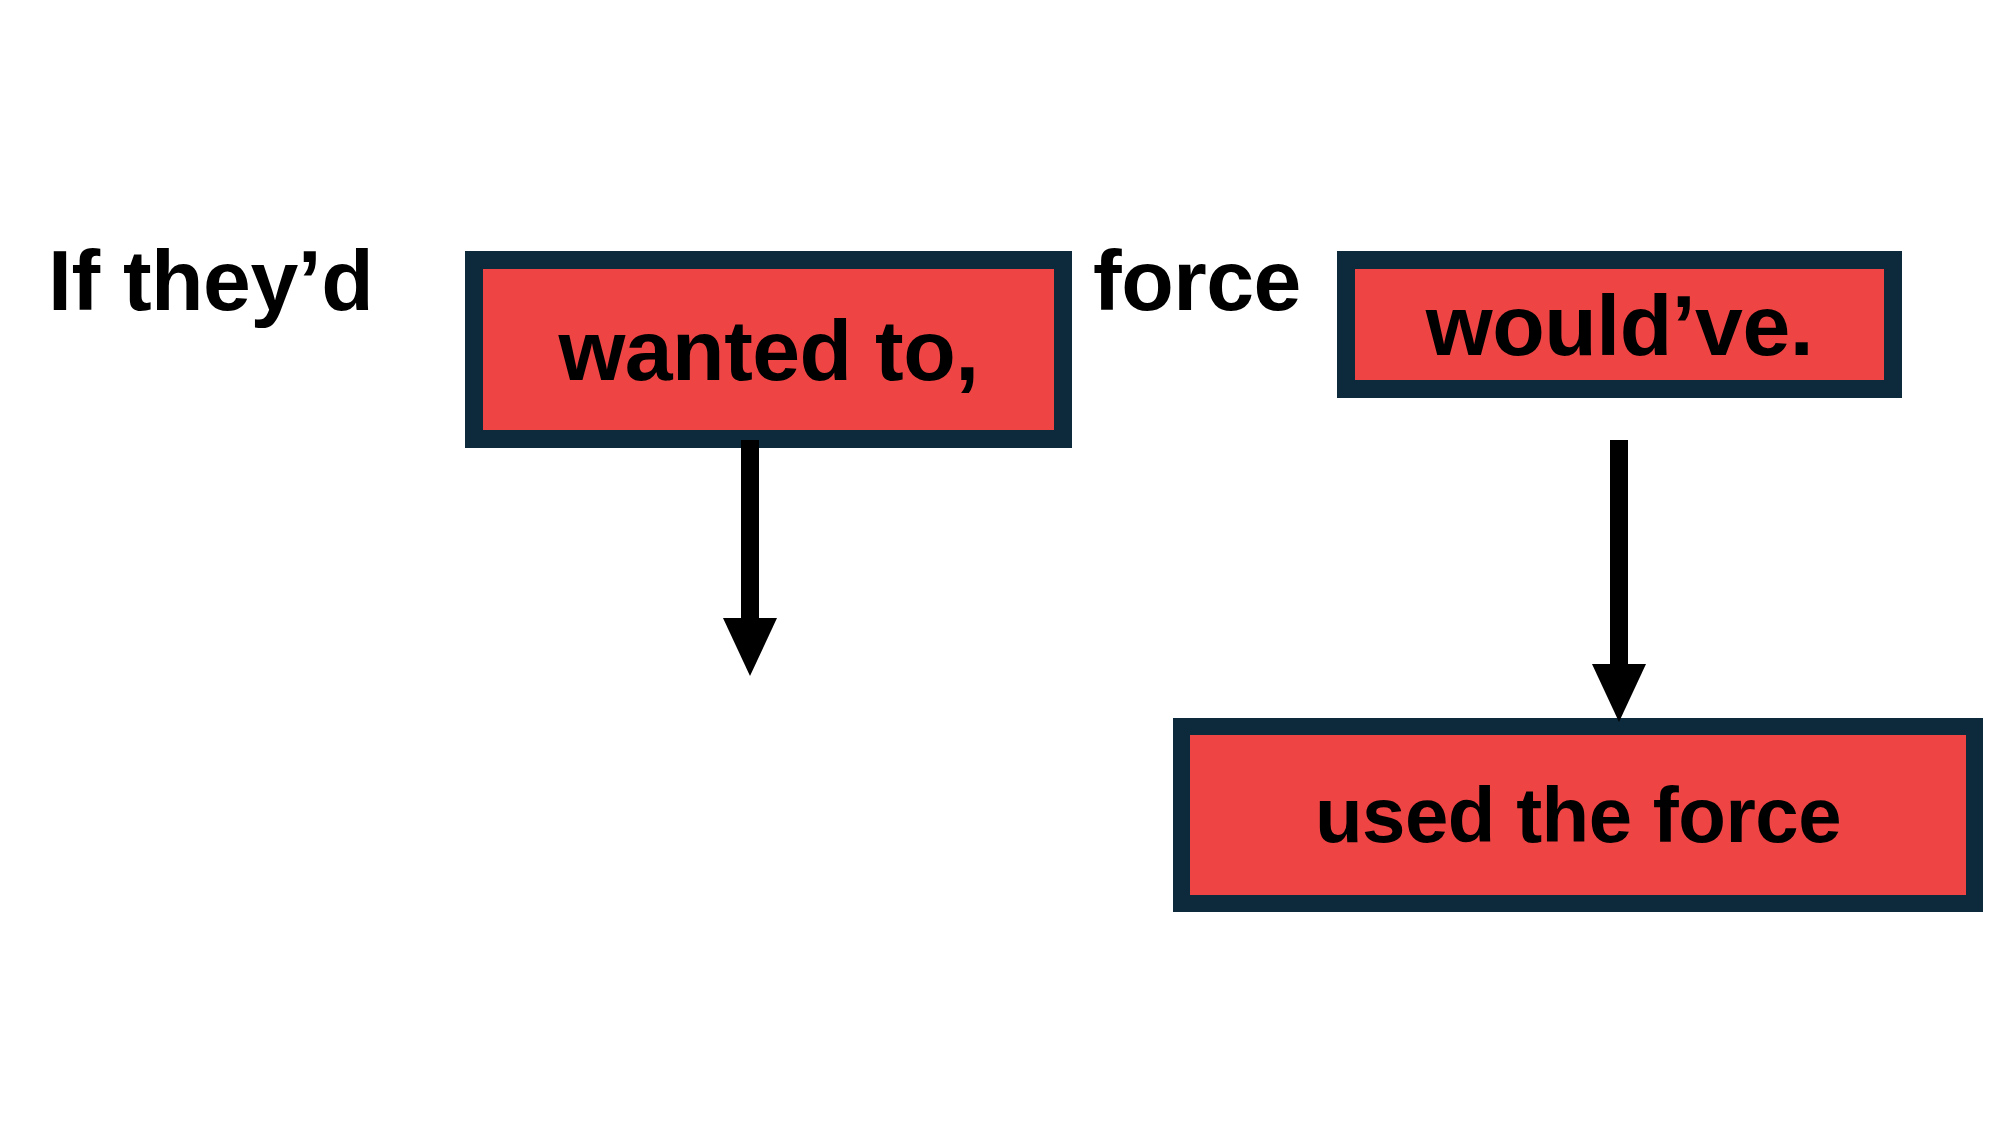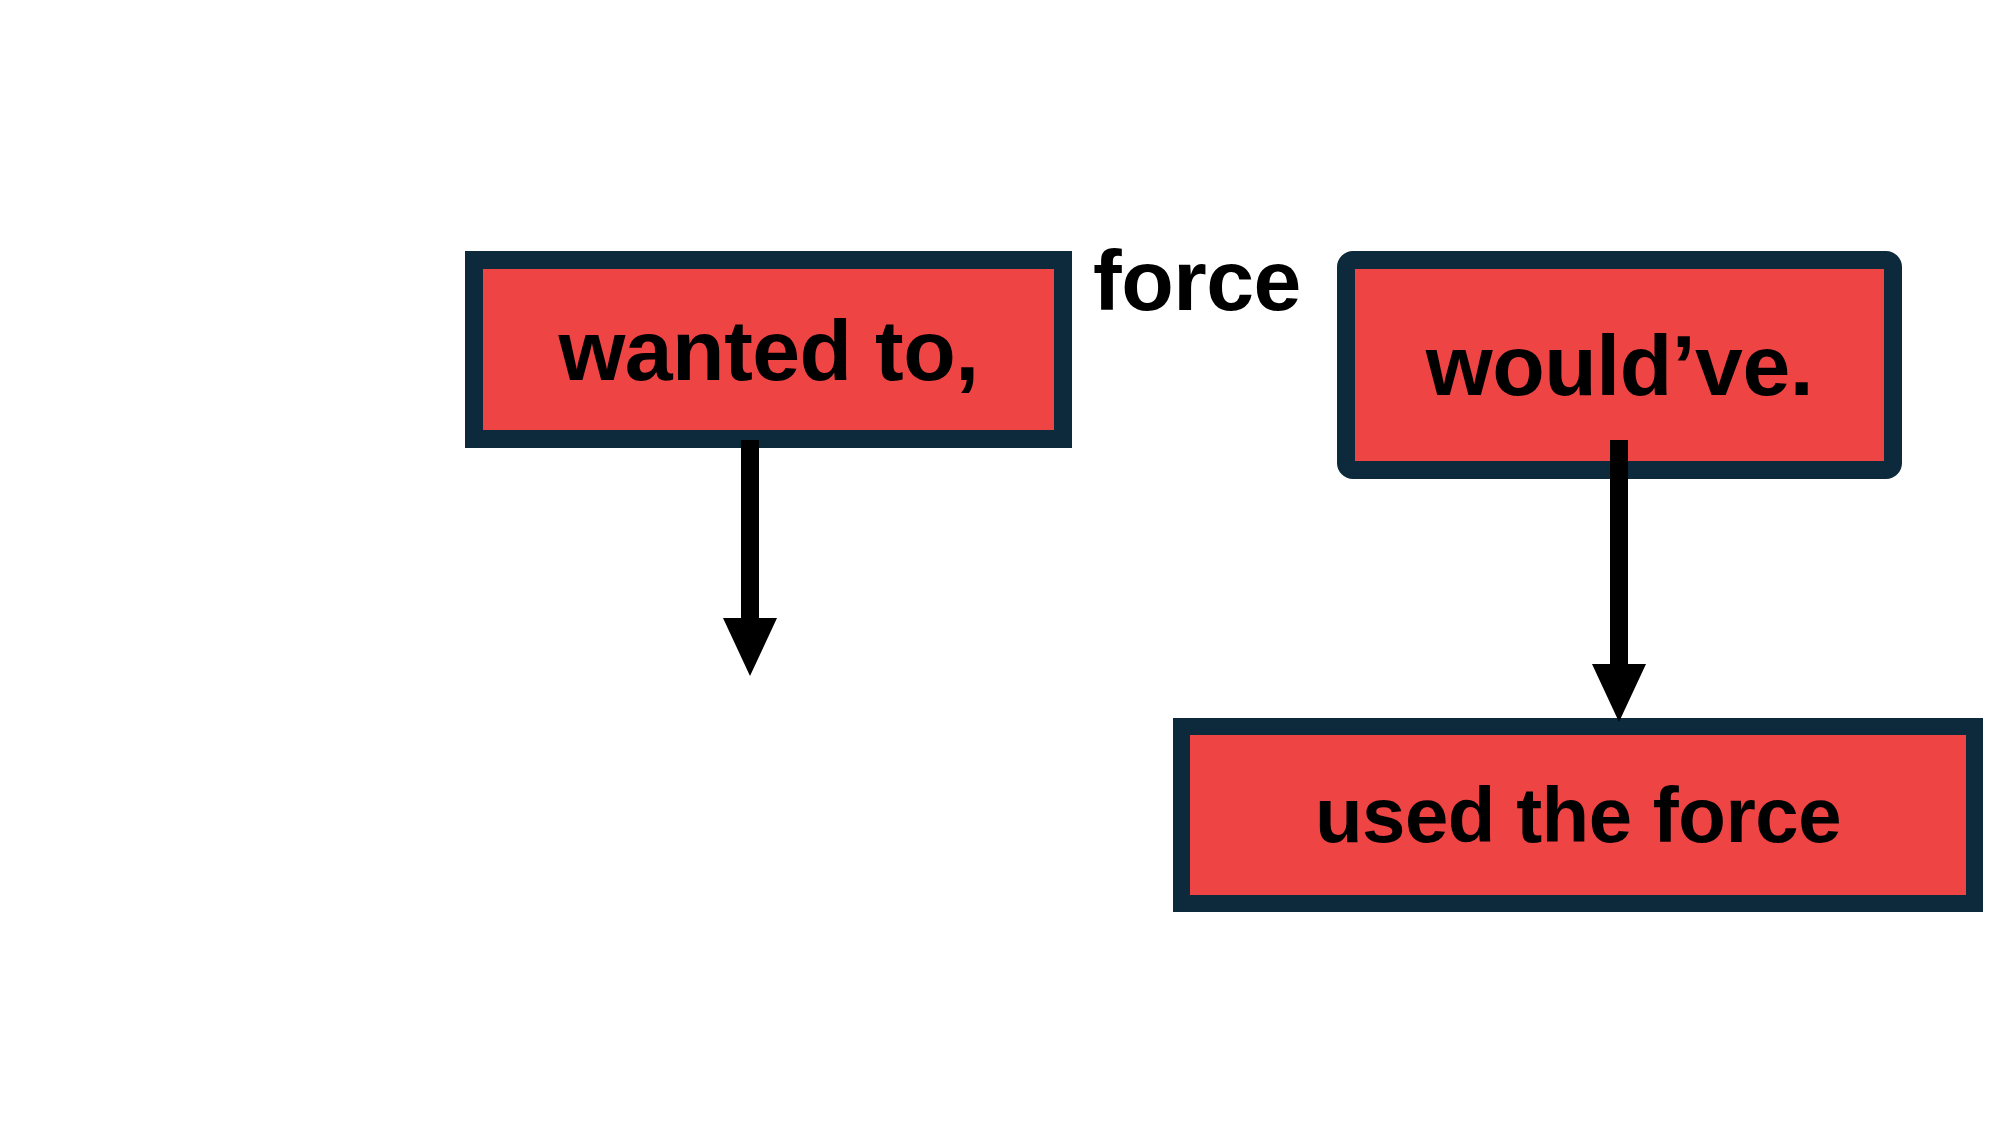--- a/index.html
+++ b/index.html
@@ -59,23 +59,22 @@
     width: 607px;
     height: 197px;
     border-width: 18px;
   }
   #node-wanted-to .node-label { font-size: 86px; }
 
   #node-wouldve {
     left: 1337px;
     top: 251px;
     width: 565px;
-    height: 228px;
+    height: 147px;
     border-width: 18px;
-    border-radius: 16px;
   }
   #node-wouldve .node-label { font-size: 86px; }
 
   #node-take-over {
     left: 215px;
     top: 673px;
     width: 460px;
     height: 195px;
     border-width: 17px;
   }
@@ -96,20 +95,21 @@
     position: absolute;
     overflow: visible;
   }
   .arrow svg { display: block; }
 </style>
 </head>
 <body>
 
 <div id="stage">
 
+  <div class="word" id="word-if-theyd" style="left:48px; top:237px;">If they’d</div>
 
   <div class="word" id="word-they" style="left:1093px; top:237px;">force</div>
 
   <div class="node" id="node-wanted-to">
     <span class="node-label">wanted to,</span>
   </div>
 
   <div class="node" id="node-wouldve">
     <span class="node-label">would’ve.</span>
   </div>

